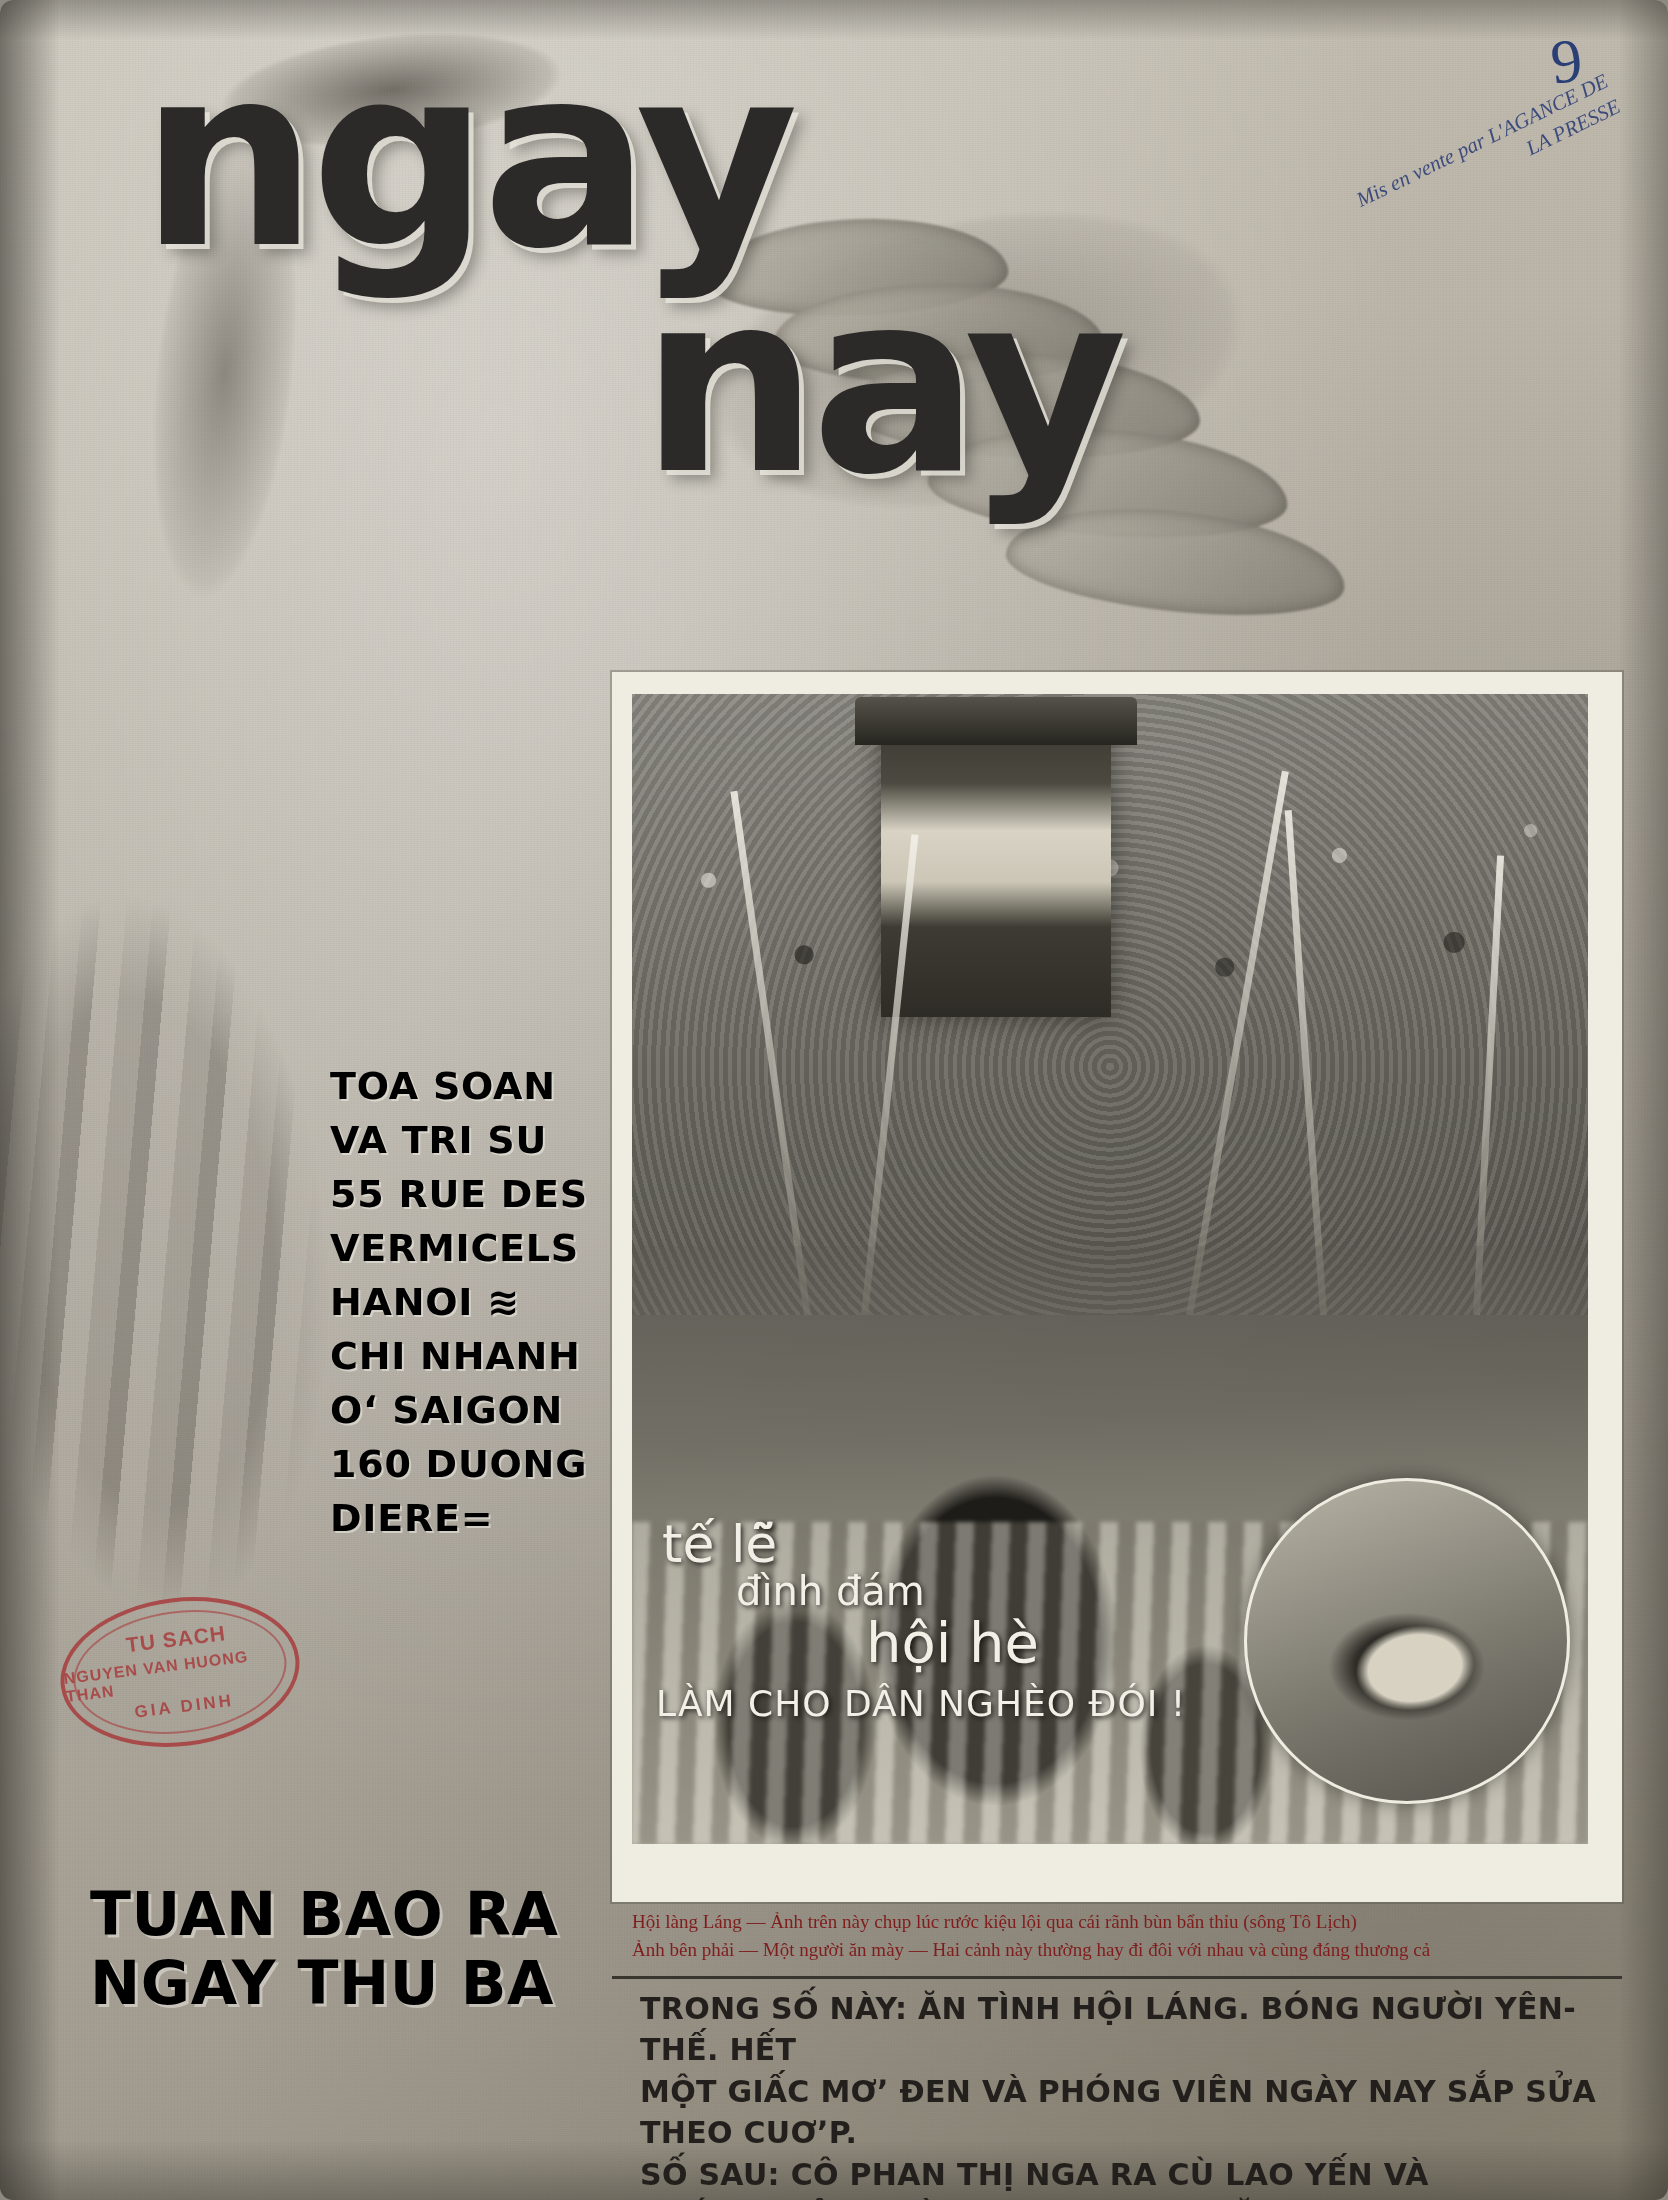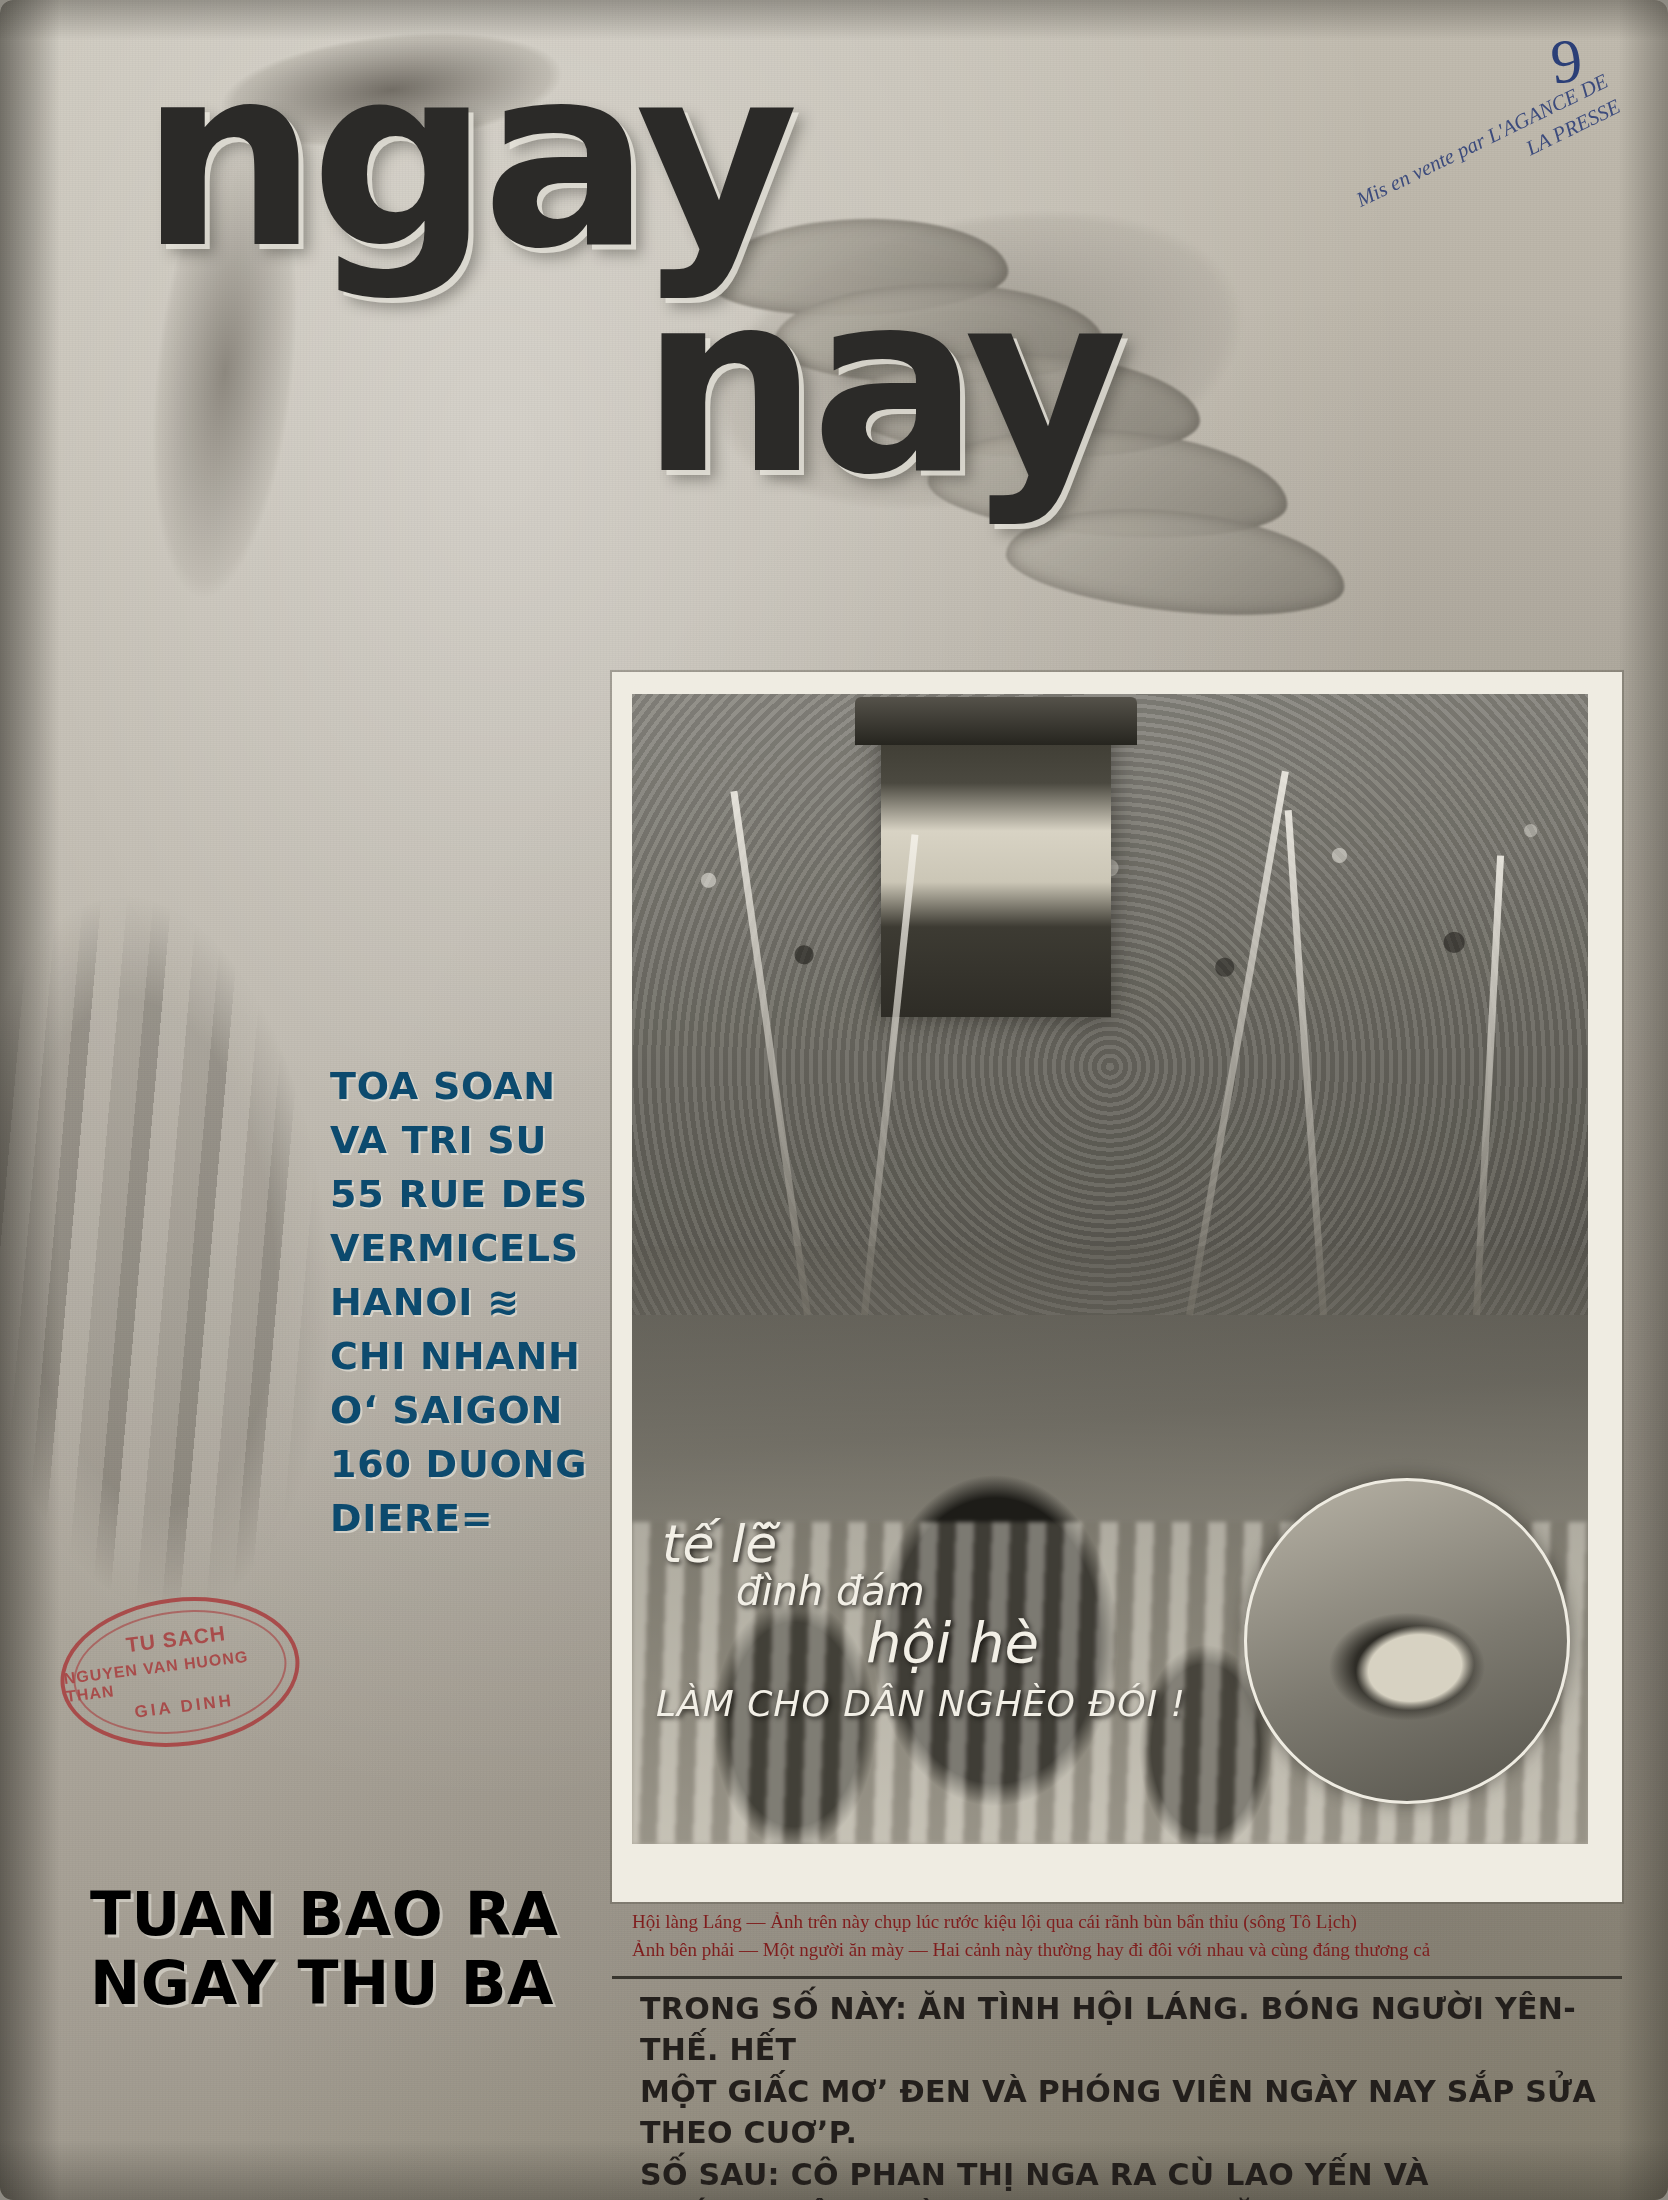--- a/index.html
+++ b/index.html
@@ -144,21 +144,21 @@
   
   .address {
     position: absolute;
     left: 330px; top: 1060px;
     width: 300px;
     font-family: "DejaVu Sans", sans-serif;
     font-weight: 700;
     font-size: 38px;
     line-height: 1.42;
     letter-spacing: 0.02em;
-    color: #0c4a6e;
+    color: #000000;
     text-shadow: 2px 2px 0 rgba(240,238,230,0.55);
   }
   .address div { white-space: nowrap; }
 
   
   .stamp {
     position: absolute;
     left: 60px; top: 1598px;
     width: 232px; height: 140px;
     border: 4px solid #a8393a;
@@ -201,21 +201,20 @@
 
   
   .photo-frame {
     position: absolute;
     left: 612px; top: 672px;
     width: 1010px; height: 1230px;
     background: #efece2;
     padding: 22px 34px 0 20px;
     box-sizing: border-box;
     box-shadow: 0 0 0 2px rgba(80,76,66,0.35);
-    font-style: italic;
   }
   .photo {
     position: relative;
     width: 100%;
     height: 1150px;
     overflow: hidden;
     background: linear-gradient(175deg, #8c8a83 0%, #6d6b63 30%, #55534c 62%, #7d7a70 100%);
   }
   
   .crowd {

